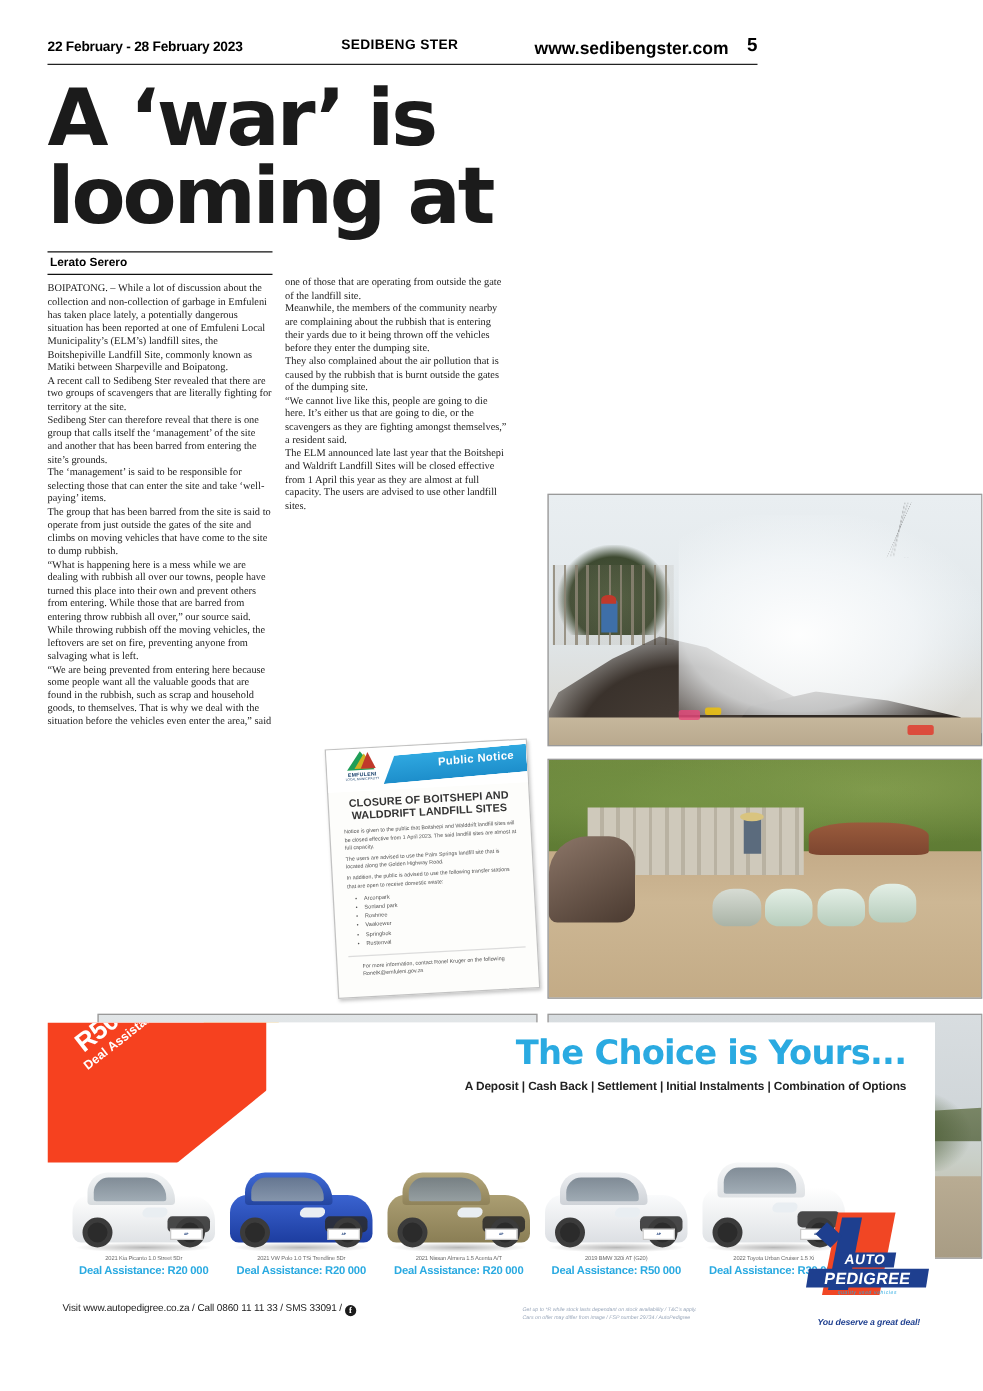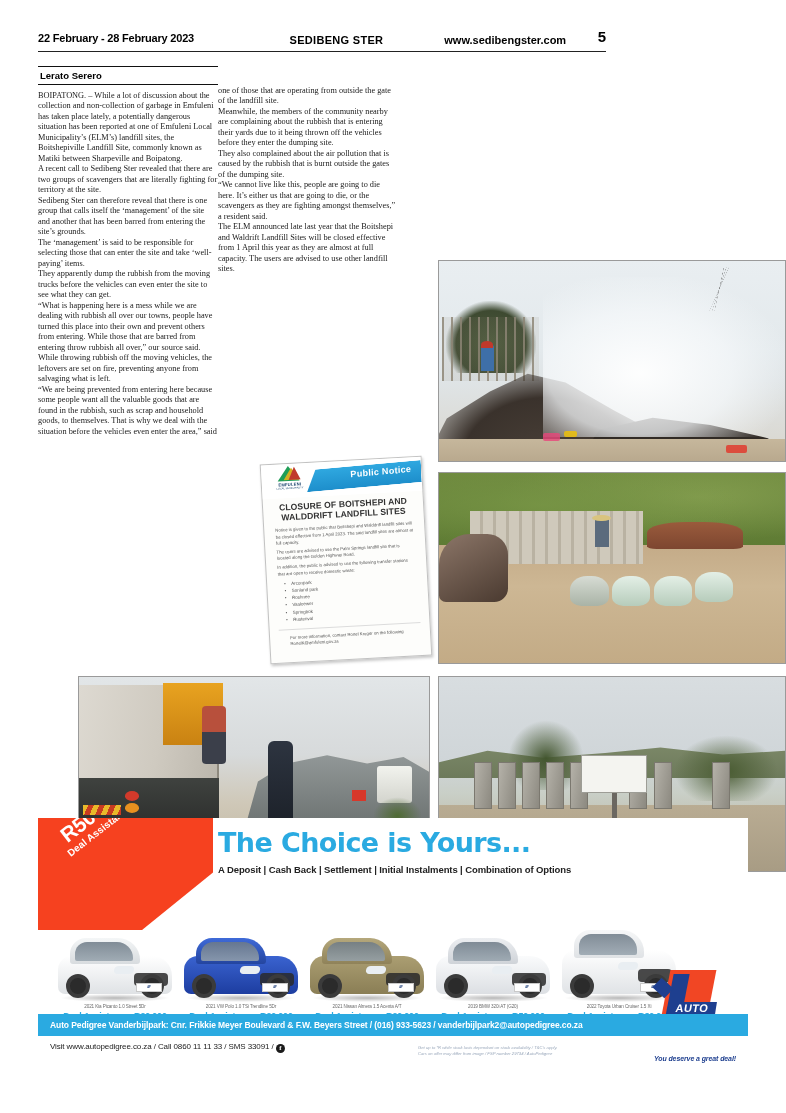--- a/index.html
+++ b/index.html
@@ -15,42 +15,42 @@
   .page { position:relative; width:644px; height:1113px; padding:0 38px; }
 
   
   .masthead {
     display:flex; align-items:flex-end; justify-content:space-between;
     padding-top:28px; padding-bottom:5px;
     border-bottom:1.6px solid #222;
   }
   .mh-date { font-size:11px; font-weight:700; letter-spacing:-0.2px; }
   .mh-paper { font-size:11px; font-weight:700; letter-spacing:0.3px; margin-left:64px; }
-  .mh-url { font-size:11px; font-weight:700; margin-left:61px; }
+  .mh-url { font-size:14px; font-weight:700; margin-left:61px; }
   .mh-page { font-size:15px; font-weight:700; }
   .mh-left { flex:0 0 auto; }
   .mh-mid { display:flex; flex:1 1 auto; justify-content:center; }
   .mh-right { flex:0 0 auto; }
 
   
   .headline {
     font-family:"DejaVu Sans", sans-serif;
     font-weight:900;
     font-size:63px;
     line-height:0.98;
     letter-spacing:-2.4px;
     color:#1b1b1b;
     margin-top:12px;
     margin-bottom:14px;
   }
   .headline .l2 { display:block; }
 
   
   .content { position:relative; }
-  .cols { display:flex; }
+  .cols { display:flex; gap:10px; }
   .col { width:180px; }
   .byline-box {
     border-top:1.4px solid #111;
     border-bottom:1.4px solid #111;
     padding:3px 0 3px 2px;
     font-size:9.5px; font-weight:700;
     margin-bottom:6px;
   }
   .bodytext {
     font-family:"Liberation Serif", serif;
@@ -221,21 +221,21 @@
     position:absolute; left:-40px; top:-52px; width:230px; height:164px;
     background:#f6411f; transform:rotate(-39deg); transform-origin:50% 50%;
   }
   .ad-corner .txt {
     position:absolute; left:6px; top:8px; width:160px; color:#fff;
     transform:rotate(-38deg); transform-origin:0 0; text-align:left;
   }
   .ad-corner .t1 { font-size:8.5px; font-weight:700; margin-left:24px; letter-spacing:.2px; }
   .ad-corner .t2 { font-size:21px; font-weight:800; margin-left:8px; letter-spacing:-.3px; line-height:1.05; }
   .ad-corner .t3 { font-size:10px; font-weight:700; margin-left:2px; letter-spacing:.1px; }
-  .ad-head { position:absolute; left:180px; top:10px; width:520px; text-align:left; }
+  .ad-head { position:absolute; left:167px; top:10px; width:520px; text-align:right; }
   .ad-h1 { font-family:"DejaVu Sans", sans-serif; font-size:27px; font-weight:900;
     color:#2aaae1; line-height:1.08; letter-spacing:-.6px; }
   .ad-sub { margin-top:7px; font-size:9.5px; font-weight:700; color:#222; letter-spacing:-.1px; }
 
   .ad-cars { position:absolute; left:14px; top:88px; width:632px; height:100px; display:flex; align-items:flex-end; }
   .carcell { position:relative; width:126px; height:96px; }
   .car { position:absolute; left:6px; bottom:12px; width:114px; height:58px; }
   .car .body { position:absolute; left:0; bottom:0; width:100%; height:38px;
     border-radius:14px 20px 7px 7px; }
   .car .cabin { position:absolute; left:12px; bottom:30px; width:70px; height:26px;
@@ -303,33 +303,34 @@
     <div class="mh-mid">
       <span class="mh-paper">SEDIBENG STER</span>
       <span class="mh-url">www.sedibengster.com</span>
     </div>
     <div class="mh-right">
       <span class="mh-page">5</span>
     </div>
   </div>
 
   <h1 class="headline">
+    <span class="l1">A ‘war’ is looming at</span>
   </h1>
 
   <div class="content">
     <div class="cols">
 
       <div class="col">
         <div class="byline-box">Lerato Serero</div>
         <div class="bodytext">
           <p>BOIPATONG. – While a lot of discussion about the collection and non-collection of garbage in Emfuleni has taken place lately, a potentially dangerous situation has been reported at one of Emfuleni Local Municipality’s (ELM’s) landfill sites, the Boitshepiville Landfill Site, commonly known as Matiki between Sharpeville and Boipatong.</p>
           <p>A recent call to Sedibeng Ster revealed that there are two groups of scavengers that are literally fighting for territory at the site.</p>
           <p>Sedibeng Ster can therefore reveal that there is one group that calls itself the ‘management’ of the site and another that has been barred from entering the site’s grounds.</p>
           <p>The ‘management’ is said to be responsible for selecting those that can enter the site and take ‘well-paying’ items.</p>
-          <p>They apparently dump the rubbish from the moving trucks before the vehicles can even enter the site to see what they can get.</p>
+          <p>The group that has been barred from the site is said to operate from just outside the gates of the site and climbs on moving vehicles that have come to the site to dump rubbish.</p>
           <p>“What is happening here is a mess while we are dealing with rubbish all over our towns, people have turned this place into their own and prevent others from entering. While those that are barred from entering throw rubbish all over,” our source said.</p>
           <p>While throwing rubbish off the moving vehicles, the leftovers are set on fire, preventing anyone from salvaging what is left.</p>
           <p>“We are being prevented from entering here because some people want all the valuable goods that are found in the rubbish, such as scrap and household goods, to themselves. That is why we deal with the situation before the vehicles even enter the area,” said</p>
         </div>
       </div>
 
       <div class="col">
         <div class="spacer-top"></div>
         <div class="bodytext">
           <p>one of those that are operating from outside the gate of the landfill site.</p>
@@ -551,23 +552,20 @@
       <div class="one"></div>
       <div class="one2"></div>
       <div class="one3"></div>
       <div class="pill">
         <div class="auto">AUTO</div>
         <div class="ped">PEDIGREE</div>
         <div class="tag">quality used vehicles</div>
       </div>
     </div>
 
-    <div class="ad-bar">
-      <span>Auto Pedigree Vanderbijlpark: Cnr. Frikkie Meyer Boulevard &amp; F.W. Beyers Street  /  (016) 933-5623  /  vanderbijlpark2@autopedigree.co.za</span>
-    </div>
 
     <div class="ad-foot">
       <div class="l1">
         <span>Visit www.autopedigree.co.za  /  Call 0860 11 11 33  /  SMS 33091  /</span>
         <span class="fb">f</span>
       </div>
     </div>
 
     <div class="ad-fine">
       <div>Get up to *R while stock lasts dependant on stock availability  /  T&amp;C's apply.</div>

